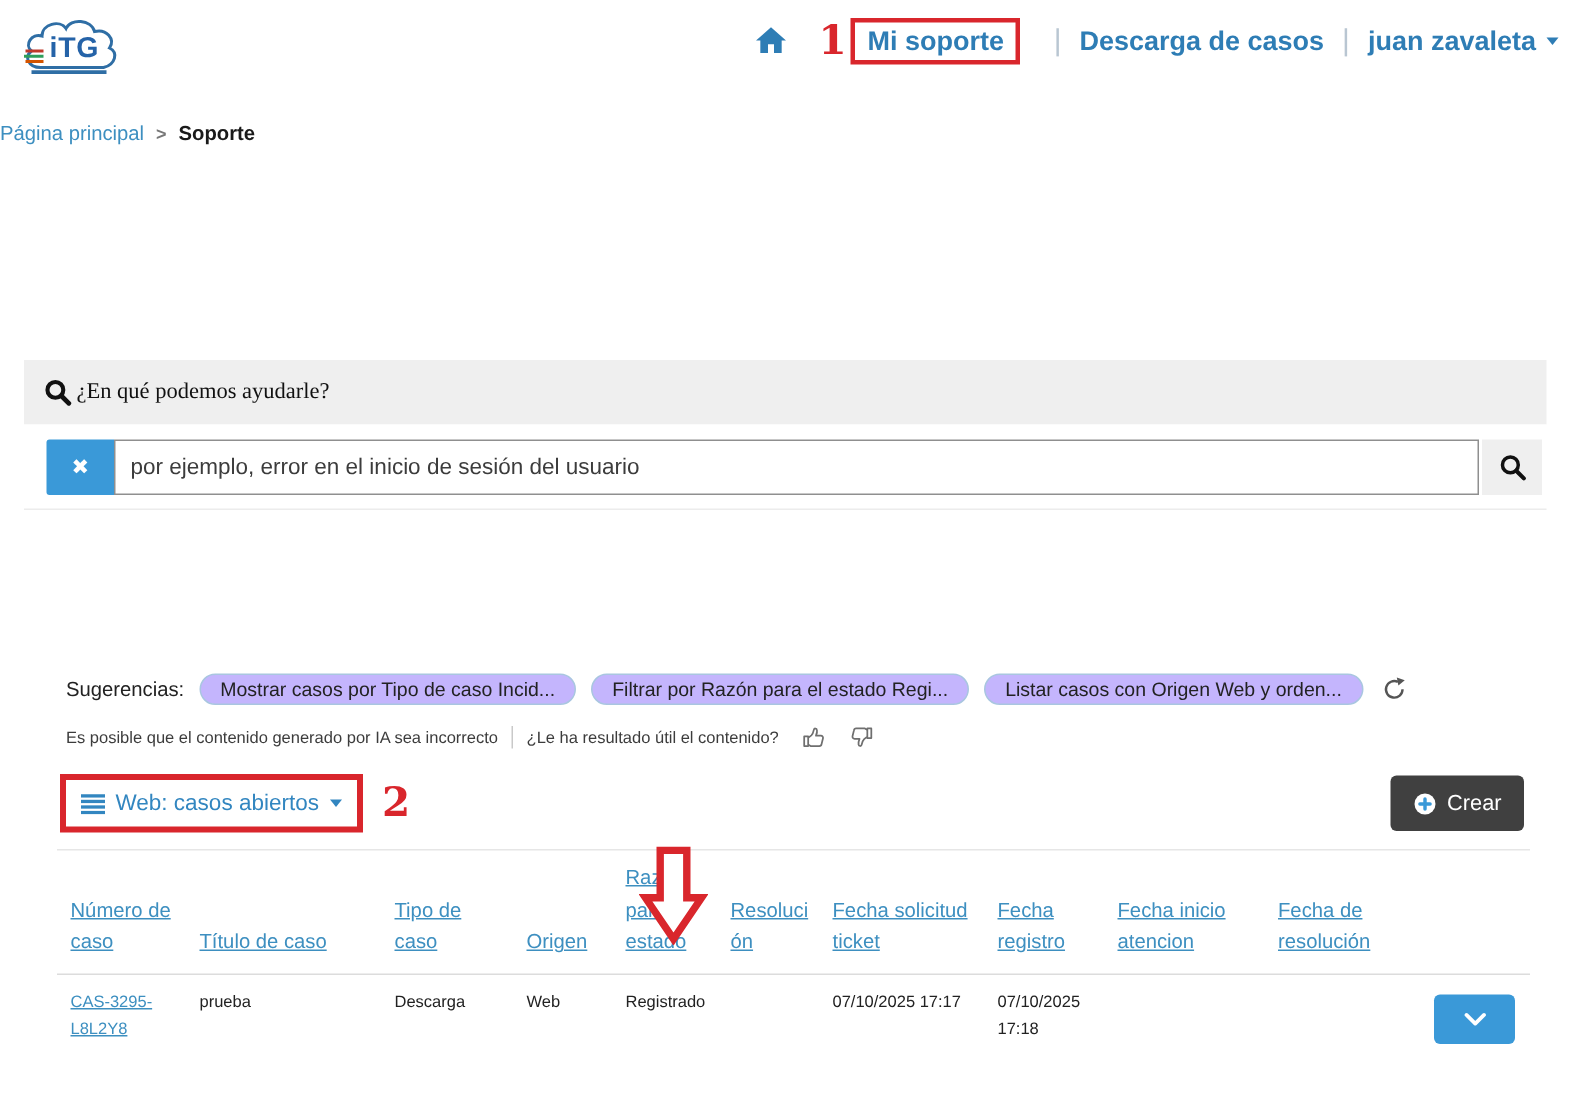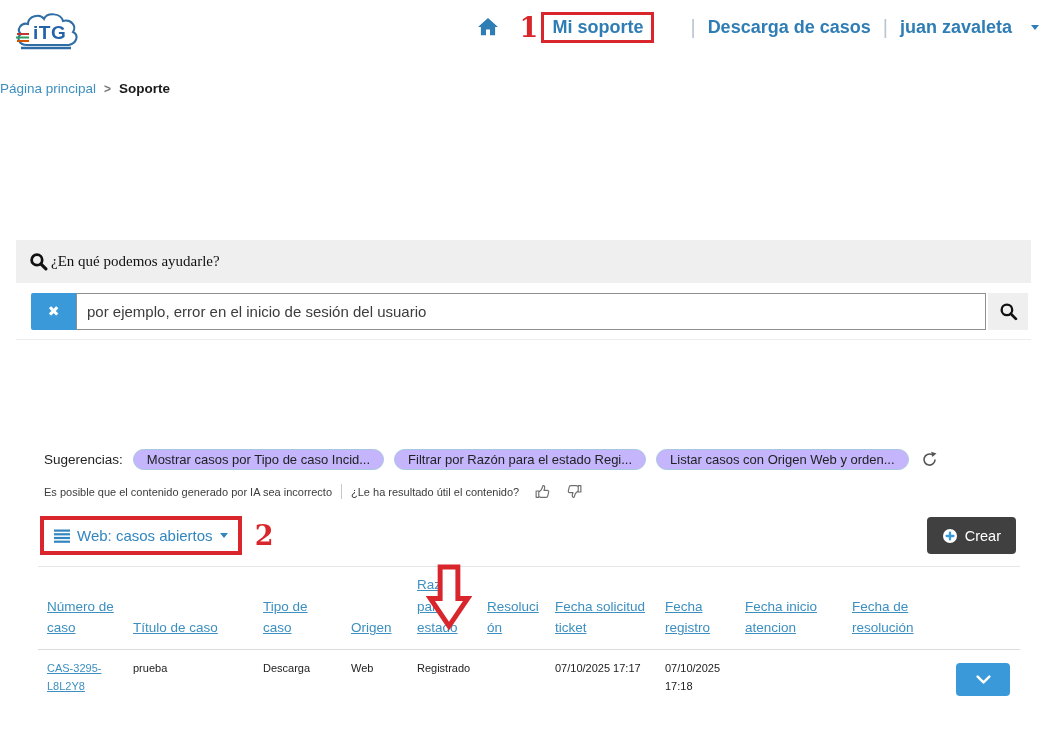--- a/index.html
+++ b/index.html
@@ -6,23 +6,23 @@
   body { font-family: "Liberation Sans", sans-serif; background: #fff; }
   .page { position: relative; width: 1047px; height: 746px; background: #fff; overflow: hidden; }
 
   
   .top-nav { position: absolute; top: 0; right: 8px; height: 54px; display: flex; align-items: center; color: #2e7db5; font-size: 18px; font-weight: 600; }
   .home-icon { display: flex; align-items: center; margin-right: 22px; cursor: pointer; }
   .annotation-num { color: #d9262c; font-weight: 700; font-size: 27px; font-family: "DejaVu Serif", serif; line-height: 1; }
   .annotation-1 { margin-right: 3px; }
   .red-box { border: 3px solid #d9262c; }
   .nav-item { cursor: pointer; white-space: nowrap; }
-  .box-mi-soporte { padding: 2px 8px; margin-right: 24px; }
+  .box-mi-soporte { padding: 2px 8px; margin-right: 10px; }
   .nav-divider { color: #b9c6d2; font-weight: 400; font-size: 20px; margin: 0 12px; }
-  .user-wrap { display: flex; align-items: center; gap: 19px; }
+  .user-wrap { display: flex; align-items: center; gap: 7px; }
   .caret-down { width: 0; height: 0; border-left: 4px solid transparent; border-right: 4px solid transparent; border-top: 5px solid currentColor; display: inline-block; }
 
   .logo { position: absolute; top: 7px; left: 13px; width: 72px; height: 48px; }
   .logo-text { position: absolute; left: 20px; top: 15px; color: #2563a8; font-weight: 700; font-size: 19px; letter-spacing: .5px; }
 
   
   .breadcrumb { position: absolute; top: 81px; left: 0; font-size: 13.5px; display: flex; gap: 8px; align-items: center; }
   .crumb-link { color: #3d8fc0; cursor: pointer; }
   .crumb-sep { color: #777; font-size: 12px; font-weight: 700; }
   .crumb-current { color: #1a1a1a; font-weight: 700; }

